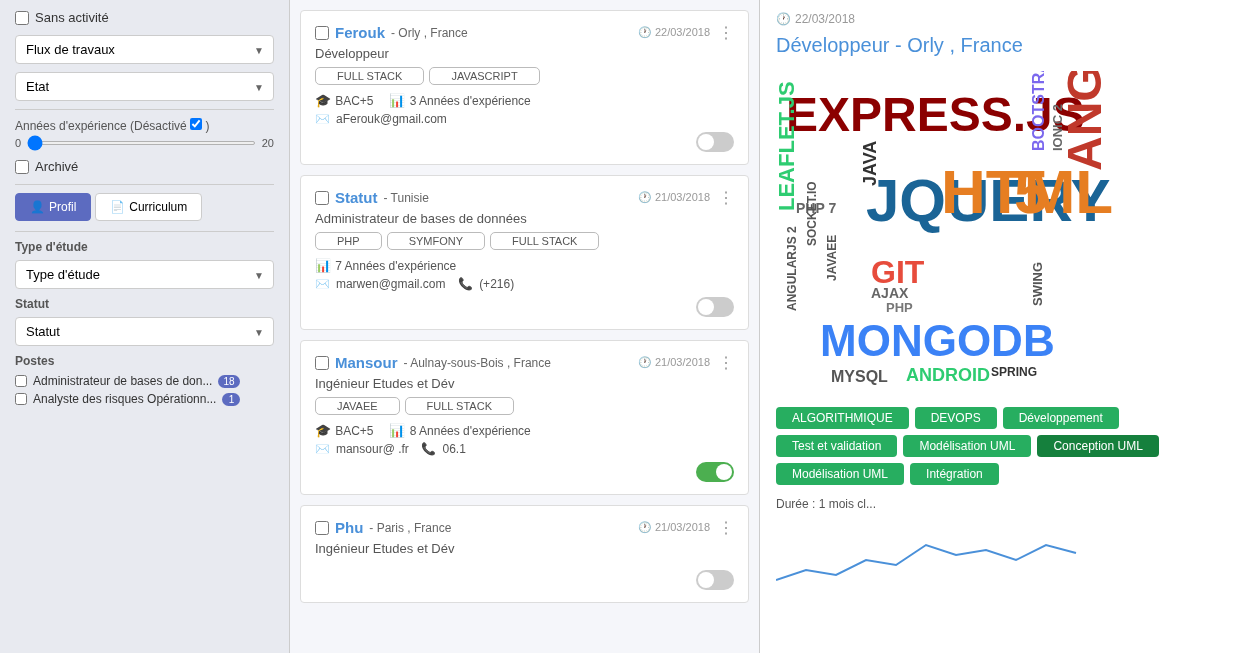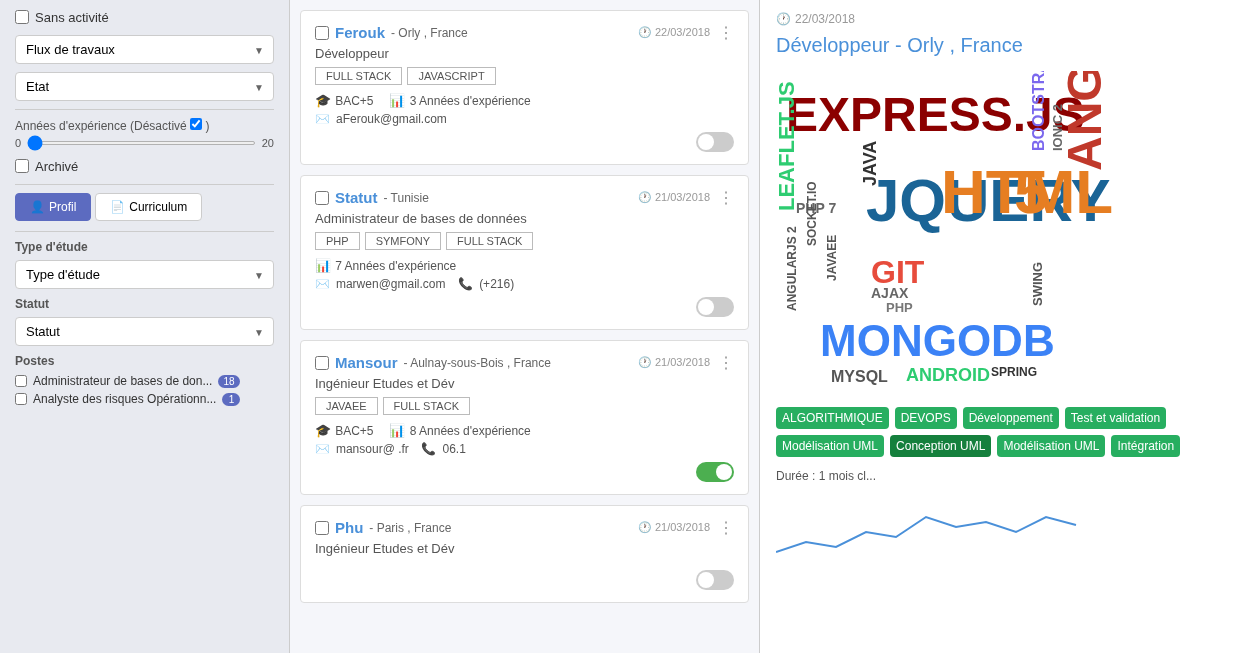--- a/index.html
+++ b/index.html
@@ -8,21 +8,21 @@
     
     .sidebar {
       width: 290px;
       background: #e8eaf0;
       padding: 10px 15px;
       overflow-y: auto;
       flex-shrink: 0;
       border-right: 1px solid #ccc;
     }
     .sidebar-item { margin-bottom: 10px; }
-    .checkbox-row { display: flex; align-items: flex-start; gap: 6px; font-size: 13px; }
+    .checkbox-row { display: flex; align-items: flex-end; gap: 6px; font-size: 13px; }
     .checkbox-row input[type=checkbox] { width: 14px; height: 14px; }
     .select-row { position: relative; margin-bottom: 8px; }
     .select-row select {
       width: 100%;
       padding: 6px 10px;
       border: 1px solid #ccc;
       border-radius: 4px;
       background: #fff;
       font-size: 13px;
       appearance: none;
@@ -86,22 +86,22 @@
     .card-header-left { display: flex; align-items: center; gap: 6px; }
     .card-header-left input[type=checkbox] { width: 14px; height: 14px; }
     .candidate-name { font-size: 15px; font-weight: bold; color: #4a90d9; cursor: pointer; }
     .candidate-location { font-size: 12px; color: #666; }
     .card-date { font-size: 11px; color: #999; display: flex; align-items: center; gap: 4px; }
     .card-more { font-size: 16px; color: #999; cursor: pointer; }
     .card-subtitle { font-size: 13px; color: #555; margin-bottom: 6px; }
     .tags-row { display: flex; gap: 5px; flex-wrap: wrap; margin-bottom: 8px; }
     .tag {
       border: 1px solid #bbb;
-      border-radius: 0;
-      padding: 2px 10px;
+      border-radius: 5px;
+      padding: 2px 21px;
       font-size: 11px;
       color: #555;
     }
     .card-info-row { display: flex; align-items: center; gap: 16px; font-size: 12px; color: #555; margin-bottom: 4px; }
     .card-info-row span { display: flex; align-items: center; gap: 4px; }
     .card-email-row { font-size: 12px; color: #555; display: flex; align-items: center; gap: 6px; margin-bottom: 6px; }
     .toggle-row { display: flex; justify-content: flex-end; }
     .toggle {
       width: 38px; height: 20px;
       border-radius: 10px;
@@ -142,21 +142,21 @@
     }
     .wc-word {
       position: absolute;
       font-weight: bold;
       line-height: 1;
     }
 
     
     .skill-tags { display: flex; flex-wrap: wrap; gap: 6px; margin-bottom: 12px; }
     .skill-tag {
-      padding: 4px 6px;
+      padding: 4px 16px;
       border-radius: 4px;
       font-size: 12px;
       color: #fff;
       font-weight: 500;
     }
 
     .timeline-text { font-size: 12px; color: #555; margin-bottom: 6px; }
 
     
     ::-webkit-scrollbar { width: 6px; }

